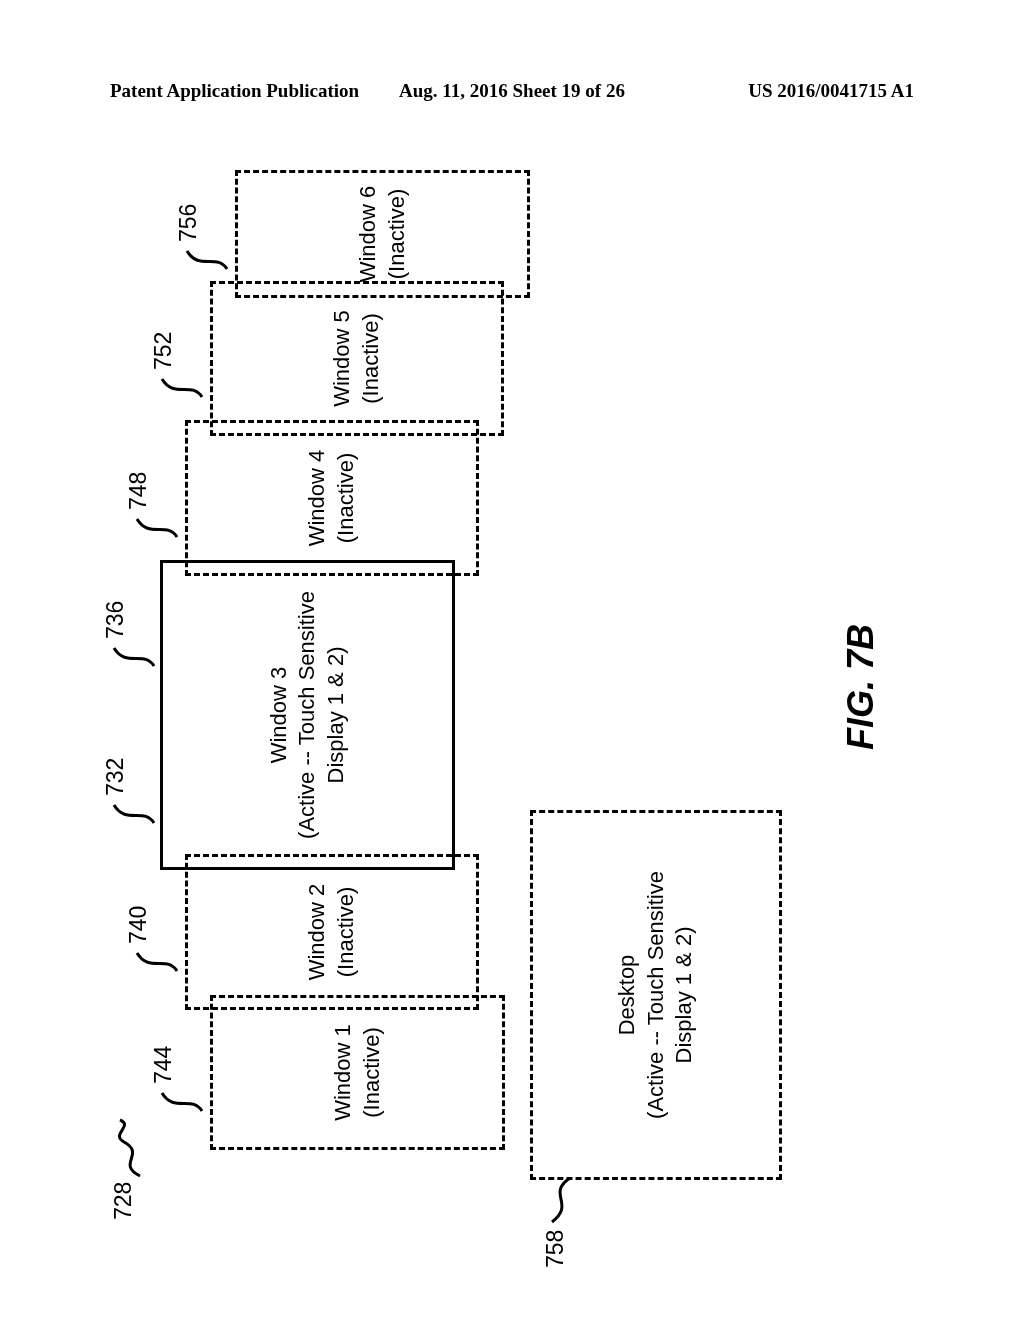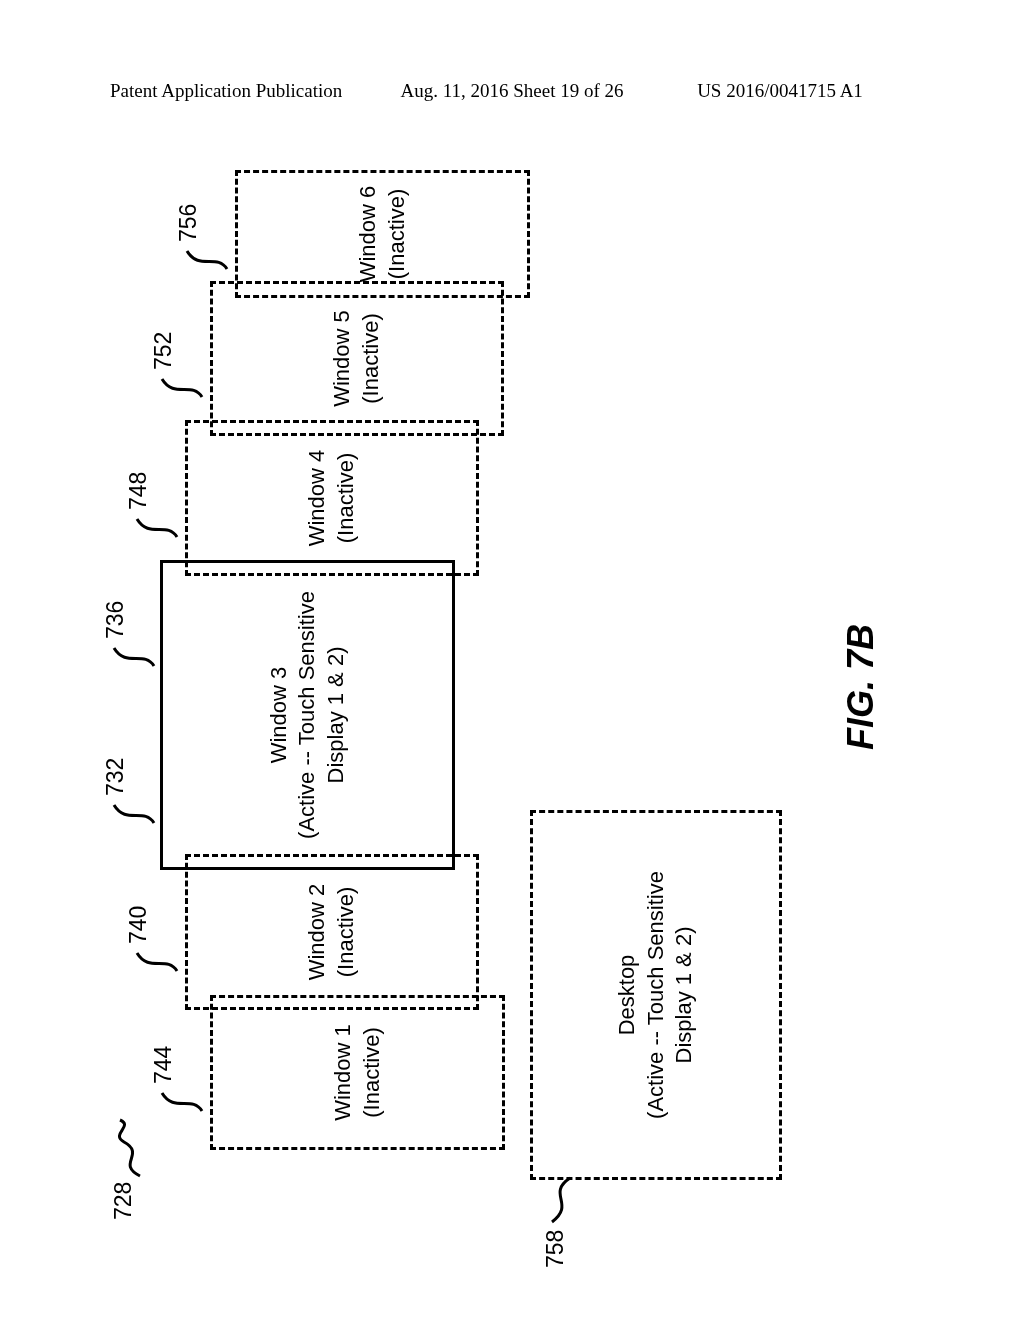--- a/index.html
+++ b/index.html
@@ -1,20 +1,20 @@
 <!DOCTYPE html>
 <html><head>
 <meta charset="utf-8">
 <style>
   html,body{margin:0;padding:0;background:#fff;font-family:"Times New Roman",Times,serif;color:#000}
   .page{width:1024px;height:1320px;position:relative}
-  .header{position:absolute;top:80px;left:110px;right:110px;display:flex;justify-content:space-between;font-size:19px;font-weight:normal}
+  .header{position:absolute;top:80px;left:110px;right:110px;display:flex;justify-content:space-between;font-size:19px;font-weight:bold}
   .header .left{flex:1;text-align:left}
   .header .center{flex:1;text-align:center}
-  .header .right{flex:1;text-align:center}
+  .header .right{flex:1;text-align:right}
   .fig-wrap{position:absolute;top:170px;left:110px;width:804px;height:1050px}
   .rot{position:absolute;left:0;top:0;width:1050px;height:804px;transform-origin:top left;transform:rotate(-90deg) translateX(-1050px);font-family:Arial,Helvetica,sans-serif;font-size:22px}
   .box{position:absolute;box-sizing:border-box;display:flex;align-items:center;justify-content:center;text-align:center;line-height:1.3}
   .dashed{border:3px dashed #000}
   .solid{border:3px solid #000}
   .stacklbl{display:flex;flex-direction:column;align-items:center}
   .lead{position:absolute;font-size:23px}
   .fignum{position:absolute;font-style:italic;font-weight:bold;font-size:36px}
   .callout{position:absolute;width:34px;height:50px}
   .callout svg{width:100%;height:100%;display:block}

